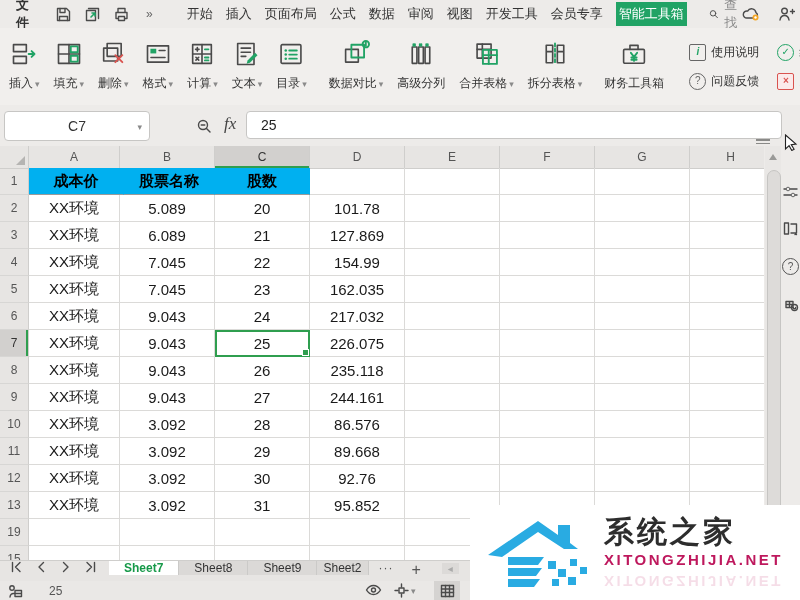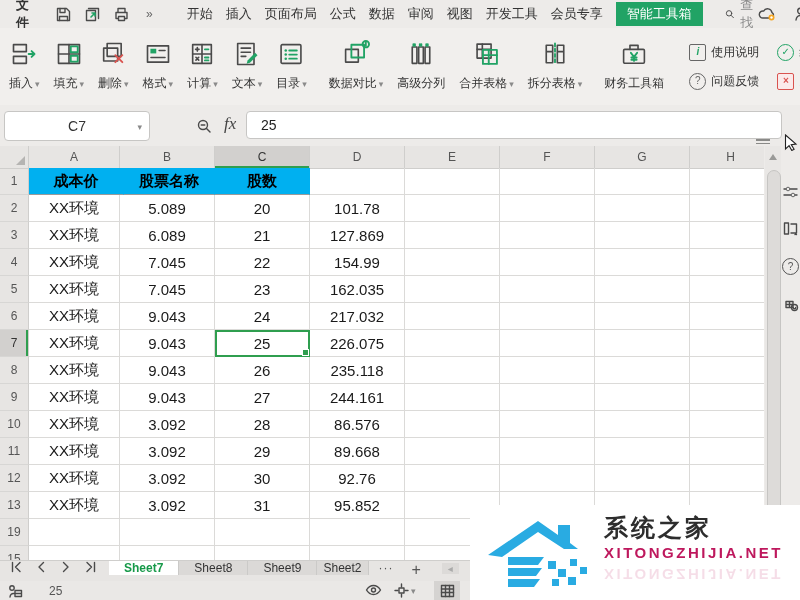--- a/index.html
+++ b/index.html
@@ -14,21 +14,21 @@
   .menubar{position:absolute;top:0;left:0;right:0;height:28px;background:#edebe9;
            display:flex;align-items:center;font-size:13px;color:#333;}
   .hamburger{width:16px;margin:0 6px 0 10px;display:flex;flex-direction:column;gap:3px;}
   .hamburger i{height:2px;background:#444;border-radius:1px;}
   .file-label{margin-right:10px;font-weight:bold;}
   .vbar{width:1px;height:16px;background:#cfcecc;margin:0 8px;}
   .qat{display:flex;align-items:center;gap:12px;}
   .chev{color:#666;font-size:12px;margin:0 4px;}
   .mtabs{display:flex;align-items:center;gap:13px;margin-left:14px;white-space:nowrap;}
   .mtab{cursor:default;}
-  .mtab.active{background:#21a365;color:#fff;padding:3px 11px;}
+  .mtab.active{background:#21a365;color:#fff;padding:3px 3px;}
   .msearch{display:flex;align-items:center;gap:6px;margin-left:22px;color:#8a8a8a;}
   .mright{margin-left:auto;display:flex;align-items:center;gap:16px;padding-right:12px;color:#555;}
 
   
   .ribbon{position:absolute;top:28px;left:0;right:0;height:77px;background:#f1efed;
           border-bottom:1px solid #d7d6d4;display:flex;align-items:stretch;padding:0 2px;overflow:hidden;}
   .rbtn{display:flex;flex-direction:column;align-items:center;justify-content:flex-start;
         padding:9px 7px 0;cursor:default;}
   .rbtn .ricon{height:34px;display:flex;align-items:center;}
   .rlabel{font-size:12px;color:#333;margin-top:4px;white-space:nowrap;display:flex;align-items:center;gap:2px;}
@@ -110,21 +110,21 @@
   .sb-val{margin-left:26px;}
   .sb-eye{position:absolute;left:365px;top:3px;}
   .sb-zoom{position:absolute;left:394px;top:2px;display:flex;align-items:center;gap:2px;}
   .sb-grid{position:absolute;left:434px;top:0px;height:19px;width:26px;background:#d5d3d1;
            display:flex;align-items:center;justify-content:center;}
 
   
   .watermark{position:absolute;left:470px;top:505px;width:330px;height:95px;background:#fff;z-index:50;
              display:flex;align-items:flex-start;padding:10px 0 0 16px;}
   .wm-text{margin-left:10px;}
-  .wm-title{font-size:24px;font-weight:bold;color:#2d2d2d;letter-spacing:3px;line-height:1.1;}
+  .wm-title{font-size:30px;font-weight:bold;color:#2d2d2d;letter-spacing:3px;line-height:1.1;}
   .wm-url{font-size:15px;font-weight:bold;color:#be185d;letter-spacing:2.5px;margin-top:3px;}
   .wm-reflect{transform:scaleY(-1);opacity:.14;height:22px;overflow:hidden;}
   .wm-reflect .wm-url{margin-top:0;}
 
   .cursor{position:absolute;left:784px;top:134px;z-index:60;}
 </style>
 </head>
 <body>
 
 <div class="menubar">

